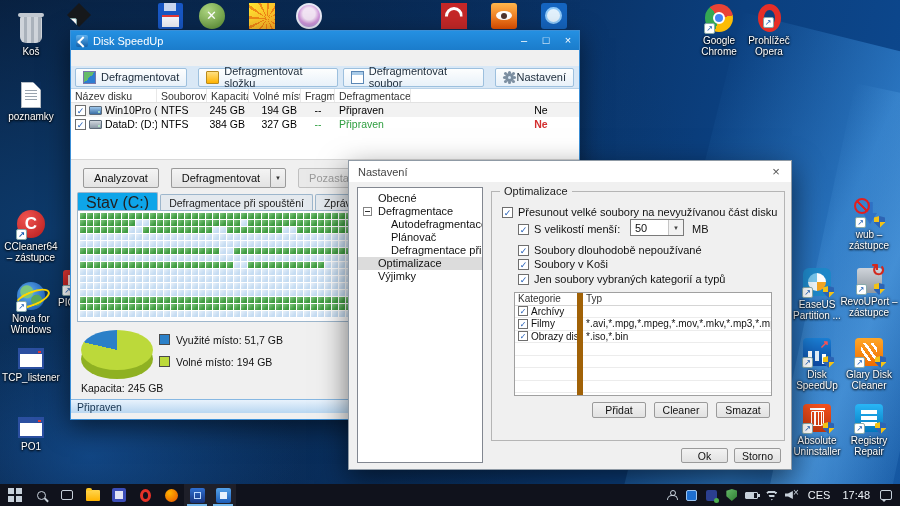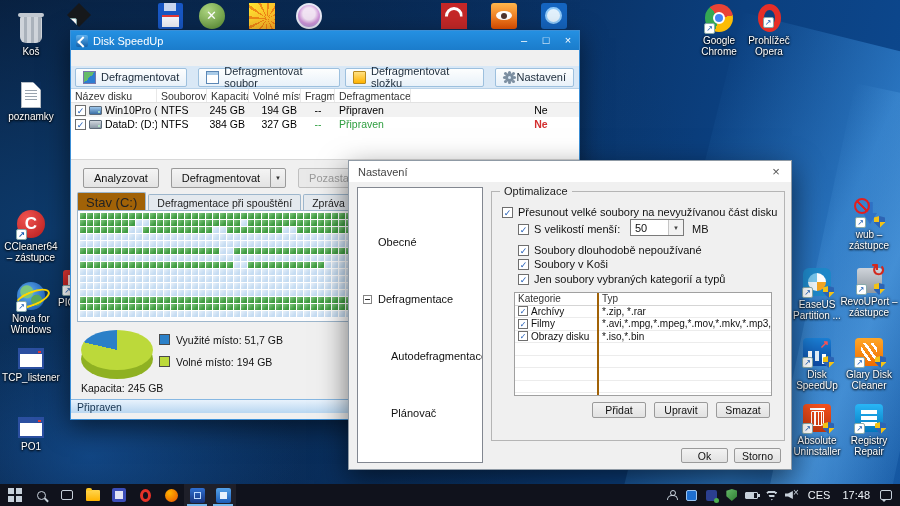--- a/index.html
+++ b/index.html
@@ -182,21 +182,21 @@
   .pbtn{height:20px;background:linear-gradient(#f4f4f4,#e3e3e3);border:1px solid #9a9a9a;border-radius:2px;
      font-size:11px;color:#111;display:flex;align-items:center;justify-content:center;padding:0 10px;margin-right:12px;}
   .pbtn.disabled{color:#9a9a9a;background:#e9e9e9;border-color:#c0c0c0;}
   .split{display:flex;margin-right:12px;}
   .split .pbtn{margin-right:0;border-right:none;border-radius:2px 0 0 2px;}
   .split .arr{width:16px;height:20px;border:1px solid #9a9a9a;border-radius:0 2px 2px 0;
      background:linear-gradient(#f4f4f4,#e3e3e3);display:flex;align-items:center;justify-content:center;font-size:6px;color:#333;}
   .tabs{position:absolute;left:6px;top:32px;right:6px;height:18px;display:flex;align-items:flex-end;}
   .tab{font-size:10.5px;color:#222;padding:2px 8px 2px;border:1px solid #9db6cc;border-bottom:none;
      background:#e4e9ee;margin-right:2px;border-radius:2px 2px 0 0;height:16px;line-height:13px;}
-  .tab.active{background:#a16207;height:18px;line-height:15px;font-size:13px;}
+  .tab.active{background:#0ea5e9;height:18px;line-height:15px;font-size:16px;}
   .mapbox{position:absolute;left:6px;top:50px;right:6px;height:112px;background:#fdfdfe;border:1px solid #9db6cc;padding:2px;}
   .mrow{display:flex;height:7px;}
   .mc{width:7px;height:7px;border-right:1px solid #fff;border-bottom:1px solid #fff;}
   .mc.g{background:linear-gradient(135deg,#85c983 0%,#3f9b41 70%);}
   .mc.e{background:linear-gradient(135deg,#e9f1fa 0%,#c5dcf2 70%);}
   .pie{position:absolute;left:10px;top:170px;width:72px;height:50px;}
   .pie .pbase{position:absolute;top:9px;width:72px;height:40px;border-radius:50%;background:#8fb122;}
   .pie .ptop{position:absolute;top:0;width:72px;height:40px;border-radius:50%;
      background:conic-gradient(#bcd93a 0 283deg,#2b80c8 283deg 360deg);}
   .legend{position:absolute;left:88px;top:174px;font-size:10.5px;color:#111;}
@@ -207,40 +207,40 @@
      border-top:1px solid #86b7e2;font-size:10.5px;color:#14324f;padding:1px 6px;}
 
   
   .dlg{position:absolute;left:348px;top:160px;width:444px;height:310px;background:#f0f0f0;
      border:1px solid #8f9aa5;box-shadow:0 10px 28px rgba(0,0,0,.55);z-index:20;font-size:11px;}
   .dlg-title{position:absolute;left:0;top:0;right:0;height:21px;background:#fff;display:flex;align-items:center;
      padding-left:9px;color:#444;}
   .dlg-close{margin-left:auto;width:30px;text-align:center;color:#555;font-size:13px;line-height:21px;}
   .tree{position:absolute;left:8px;top:26px;width:126px;height:276px;background:#fff;border:1px solid #828790;
      padding-top:4px;overflow:hidden;}
-  .ti{height:13px;line-height:13px;color:#111;white-space:nowrap;position:relative;margin-top:44px;}
+  .ti{height:13px;line-height:13px;color:#111;white-space:nowrap;position:relative;}
   .ti.lvl0{padding-left:20px;}.ti.lvl1{padding-left:20px;}.ti.lvl2{padding-left:33px;}
   .ti.sel{background:#dcdcdc;}
   .exp{position:absolute;left:5px;top:2px;width:9px;height:9px;border:1px solid #848484;background:#fff;}
   .exp::after{content:"";position:absolute;left:1px;top:3px;width:5px;height:1px;background:#333;}
   .gbox{position:absolute;left:142px;top:30px;width:294px;height:250px;border:1px solid #b5b5b5;}
   .gbl{position:absolute;top:-7px;left:8px;background:#f0f0f0;padding:0 4px;color:#222;}
   .crow{position:absolute;display:flex;align-items:center;color:#111;white-space:nowrap;}
   .crow .cb{margin-right:5px;}
   .r0{left:10px;top:14px;}.r1{left:26px;top:31px;}.r2{left:26px;top:52px;}.r3{left:26px;top:66px;}.r4{left:26px;top:81px;}
   .combo{position:absolute;left:138px;top:27px;width:54px;height:17px;background:#fff;border:1px solid #7a7a7a;
      display:flex;align-items:center;}
   .combo .cval{flex:1;padding-left:4px;color:#111;}
   .combo .carr{width:15px;height:100%;display:flex;align-items:center;justify-content:center;font-size:6px;color:#444;
      border-left:1px solid #c5c5c5;background:#f2f2f2;}
   .unit{position:absolute;left:200px;top:31px;color:#111;}
   .cattab{position:absolute;left:22px;top:100px;width:258px;height:104px;background:#fff;border:1px solid #a0a0a0;overflow:hidden;}
   .catrow{display:flex;height:12.5px;border-bottom:1px solid #ececec;align-items:center;font-size:10px;color:#111;}
   .catrow.hd{border-bottom:1px solid #d5d5d5;color:#333;}
-  .catc1{width:84px;padding:16px 3px;border-right:2px solid #a16207;display:flex;align-items:center;height:100%;white-space:nowrap;overflow:hidden;}
+  .catc1{width:68px;padding:16px 3px;border-right:6px solid #a16207;display:flex;align-items:center;height:100%;white-space:nowrap;overflow:hidden;}
   .catc2{flex:1;padding:0 3px;white-space:nowrap;overflow:hidden;}
   .catrow .cb{width:10px;height:10px;margin-right:3px;font-size:8px;line-height:9px;}
   .catbtns{position:absolute;right:14px;top:210px;display:flex;}
   .sbtn{width:54px;height:16px;background:linear-gradient(#f2f2f2,#e2e2e2);border:1px solid #9a9a9a;border-radius:2px;
      font-size:10.5px;color:#111;display:flex;align-items:center;justify-content:center;margin-left:8px;}
   .dfoot{position:absolute;right:10px;top:287px;display:flex;}
   .dfoot .sbtn{width:47px;height:15px;margin-left:6px;}
 
   
   .taskbar{position:absolute;left:0;bottom:0;width:900px;height:22px;background:#10121c;z-index:60;
@@ -439,26 +439,26 @@
         <span>□</span>
         <span>×</span>
       </span>
     </div>
     <div class="toolbar" id="toolbar">
         <div class="tbtn">
           <span class="tb-ico g-defrag-disk-icon"></span>
           <span>Defragmentovat</span>
         </div>
         <div class="tbtn">
+          <span class="tb-ico g-defrag-folder-icon"></span>
+          <span>Defragmentovat složku</span>
+        </div>
+        <div class="tbtn">
           <span class="tb-ico g-defrag-file-icon"></span>
           <span>Defragmentovat soubor</span>
-        </div>
-        <div class="tbtn">
-          <span class="tb-ico g-defrag-folder-icon"></span>
-          <span>Defragmentovat složku</span>
         </div>
         <div class="tbtn">
           <span class="tb-ico g-gear-icon"></span>
           <span>Nastavení</span>
         </div>
       </div>
     <div class="dtable">
       <div class="thead" id="disk-table-head">
           <div class="th c0">Název disku</div>
           <div class="th c1">Souborov...</div>
@@ -1658,21 +1658,20 @@
       <div class="cattab" id="cat-table">
           <div class="catrow hd">
             <div class="catc1">Kategorie</div>
             <div class="catc2">Typ</div>
           </div>
           <div class="catrow">
             <div class="catc1">
               <span class="cb">✓</span>
               <span>Archívy</span>
             </div>
-            <div class="catc2">*.zip, *.rar</div>
           </div>
           <div class="catrow">
             <div class="catc1">
               <span class="cb">✓</span>
               <span>Filmy</span>
             </div>
             <div class="catc2">*.avi,*.mpg,*.mpeg,*.mov,*.mkv,*.mp3,*.mp4,*.wmv</div>
           </div>
           <div class="catrow">
             <div class="catc1">
@@ -1697,21 +1696,21 @@
             <div class="catc1"></div>
             <div class="catc2"></div>
           </div>
           <div class="catrow">
             <div class="catc1"></div>
             <div class="catc2"></div>
           </div>
         </div>
       <div class="catbtns">
         <div class="sbtn">Přidat</div>
-        <div class="sbtn">Upravit</div>
+        <div class="sbtn">Cleaner</div>
         <div class="sbtn">Smazat</div>
       </div>
     </div>
     <div class="dfoot">
       <div class="sbtn">Ok</div>
       <div class="sbtn">Storno</div>
     </div>
   </div>
 
   <div class="taskbar">

